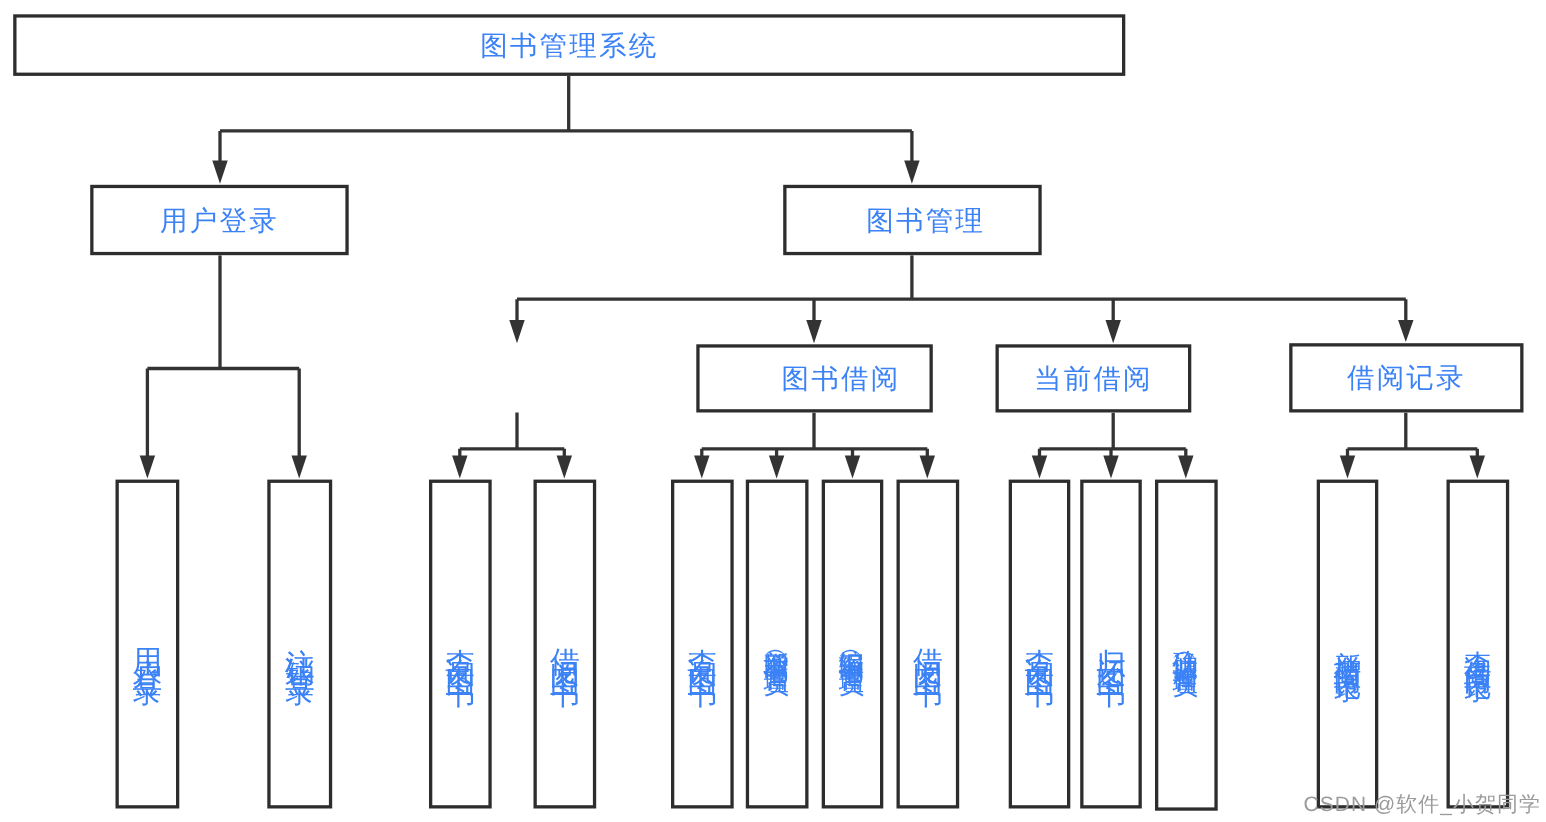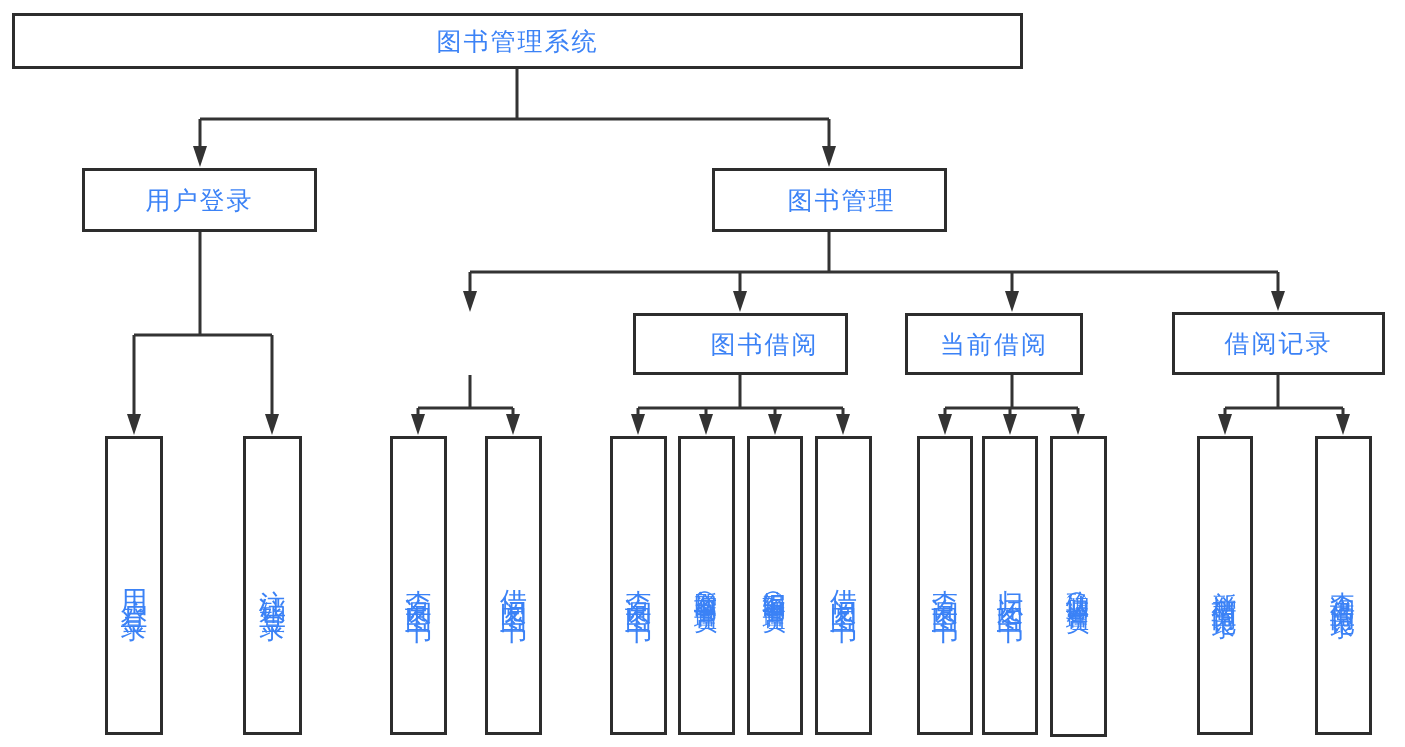--- a/index.html
+++ b/index.html
@@ -88,14 +88,15 @@
   <div class="box leaf long" style="left:747px; top:436px; width:56px; height:299px;">编辑图书（管理员）</div>
   <div class="box leaf" style="left:815px; top:436px; width:57px; height:299px;">借阅图书</div>
 
   <div class="box leaf" style="left:917px; top:436px; width:56px; height:299px;">查询图书</div>
   <div class="box leaf" style="left:982px; top:436px; width:56px; height:299px;">归还图书</div>
   <div class="box leaf long" style="left:1050px; top:436px; width:57px; height:301px;">确认归还（管理员）</div>
 
   <div class="box leaf mid" style="left:1197px; top:436px; width:56px; height:299px;">新增借阅记录</div>
   <div class="box leaf mid" style="left:1315px; top:436px; width:57px; height:299px;">查询借阅记录</div>
 
+  <div class="watermark">CSDN @软件_小贺同学</div>
 
 </div>
 
 </body></html>

